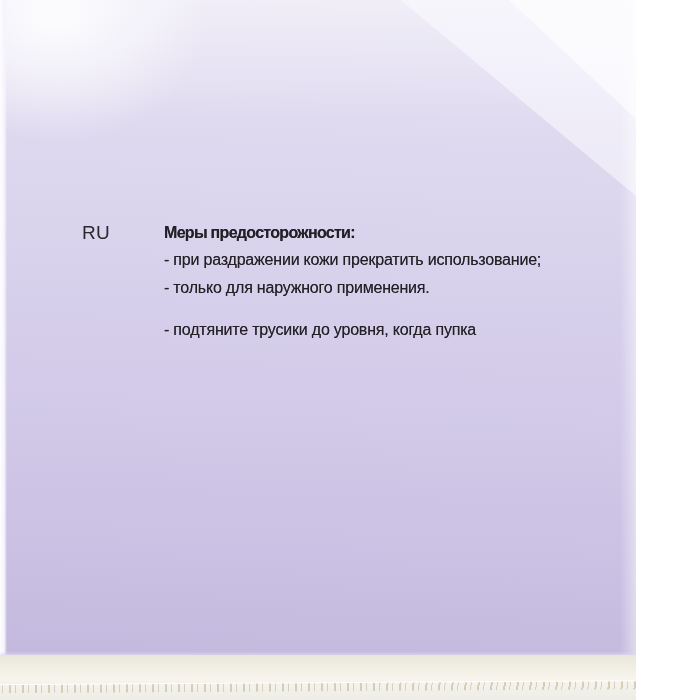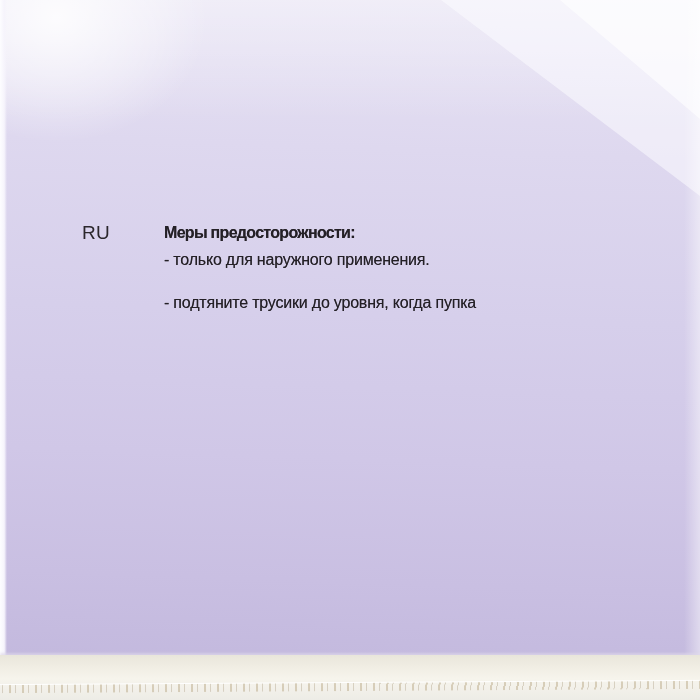--- a/index.html
+++ b/index.html
@@ -1,20 +1,20 @@
 <!DOCTYPE html>
 <html><head>
 <meta charset="utf-8">
 <style>
   html, body { margin: 0; padding: 0; background: #ffffff; }
   * { box-sizing: border-box; }
 
   .stage {
     position: relative;
-    width: 700px;
+    width: 636px;
     height: 700px;
     overflow: hidden;
     background: #d5cdea;
     font-family: "Liberation Sans", "DejaVu Sans", sans-serif;
   }
 
   
   .bg-base {
     position: absolute; inset: 0;
     background: linear-gradient(182deg,
@@ -108,20 +108,21 @@
   <div class="right-edge-sheen"></div>
   <div class="left-strip"></div>
   <div class="bottom-strip"></div>
   <div class="seam"></div>
 
   <div class="ru-label">RU</div>
 
   <div class="text-block">
     <div class="section section-precautions">
       <div class="heading">Меры предосторожности:</div>
+      <div class="line">- при раздражении кожи прекратить использование;</div>
       <div class="line">- только для наружного применения.</div>
     </div>
 
     <div class="section section-instructions">
       <div class="line">- подтяните трусики до уровня, когда пупка</div>
     </div>
   </div>
 </div>
 
 </body></html>

